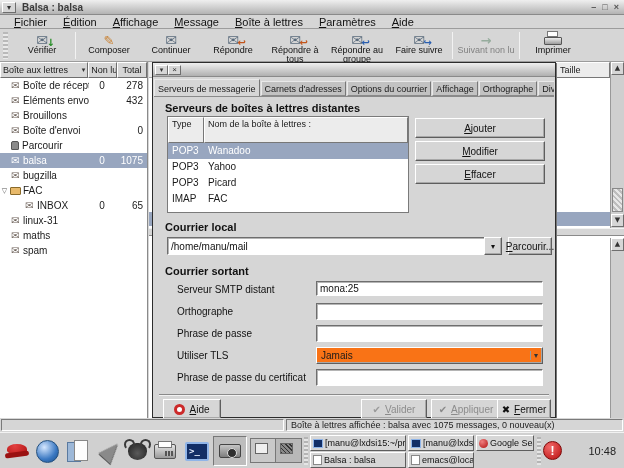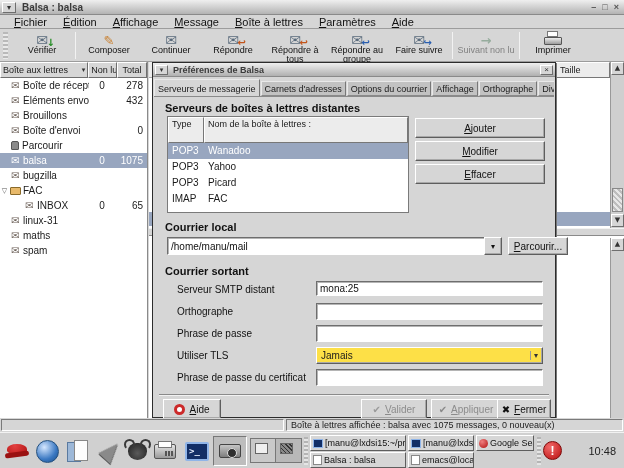--- a/index.html
+++ b/index.html
@@ -115,21 +115,21 @@
   .gbtn .mn::first-letter { text-decoration:underline; }
   .gbtn.disabled { color:#8c8c8c; }
   .sidebtn { position:absolute; left:262px; width:130px; height:20px; }
 
   .entry { background:#fff; border:1px solid; border-color:#6e6e6e #fff #fff #6e6e6e;
            box-shadow:inset 1px 1px 0 #b5b5b5; font-size:10px; padding:0 3px;
            font-family:"Liberation Sans","DejaVu Sans",sans-serif; color:#111; }
   input.entry { outline:none; }
   .combobtn { position:absolute; width:18px; height:18px; font-family:"DejaVu Sans",sans-serif; font-size:8px; }
   .optmenu { position:absolute; display:flex; align-items:center; justify-content:space-between;
-             background:#fde047; border:1px solid; border-color:#fff #5e5e5e #5e5e5e #fff;
+             background:#f97316; border:1px solid; border-color:#fff #5e5e5e #5e5e5e #fff;
              box-shadow:inset -1px -1px 0 #a8a8a8; font-size:10px; padding:0 4px; }
   .optarr { font-family:"DejaVu Sans",sans-serif; font-size:8px; border-left:1px solid #999; padding-left:3px; color:#333; }
 
   .flabel { position:absolute; left:24px; font-size:10px; line-height:17px; color:#111; }
   .fsep { position:absolute; left:6px; right:6px; top:331px; height:2px;
           border-top:1px solid #8a8a8a; border-bottom:1px solid #f2f2f2; }
   .lifebuoy { width:11px; height:11px; border-radius:50%; border:3px solid #cc2a2a; background:#fff;
               display:inline-block; margin-right:4px; }
   .bicon { font-family:"DejaVu Sans",sans-serif; font-size:10px; margin-right:4px; }
 
@@ -364,21 +364,20 @@
     </div>
     <div class="splitter"></div>
     <div class="vsb" style="top:176px;height:180px;">
       <div class="sbarrow" style="top:0;">▲</div>
     </div>
   </div>
 
   <div class="dialog">
     <div class="dtitle">
       <div class="shadebtn"><span>▾</span></div>
-      <span class="dtname">Préférences de Balsa</span>
       <div class="dclose"><span>×</span></div>
     </div>
     <div class="dtabs">
       <div class="tab active">Serveurs de messagerie</div>
       <div class="tab">Carnets d'adresses</div>
       <div class="tab">Options du courrier</div>
       <div class="tab">Affichage</div>
       <div class="tab">Orthographe</div>
       <div class="tab">Divers</div>
 
@@ -417,21 +416,21 @@
       </div>
     <div class="gbtn sidebtn" style="top:101px;">
         <span class="mn">Effacer</span>
       </div>
 
     <div class="dheading" style="left:12px;top:158px;">Courrier local</div>
     <input class="entry" style="position: absolute; left: 14px; top: 174px; width: 318px; height: 18px;" value="/home/manu/mail">
     <div class="gbtn combobtn" style="left:331px;top:174px;">
         <span>▾</span>
       </div>
-    <div class="gbtn" style="position:absolute;left:355px;top:174px;width:60px;height:18px;">
+    <div class="gbtn" style="position:absolute;left:355px;top:174px;width:44px;height:18px;">
         <span class="mn">Parcourir...</span>
       </div>
 
     <div class="dheading" style="left:12px;top:202px;">Courrier sortant</div>
 
     <span class="flabel" style="top:218px;">Serveur SMTP distant</span>
     <input class="entry" style="position: absolute; left: 163px; top: 218px; width: 227px; height: 15px;" value="mona:25">
 
     <span class="flabel" style="top:240px;">Orthographe</span>
     <input class="entry" style="position: absolute; left: 163px; top: 240px; width: 227px; height: 17px;" value="">

